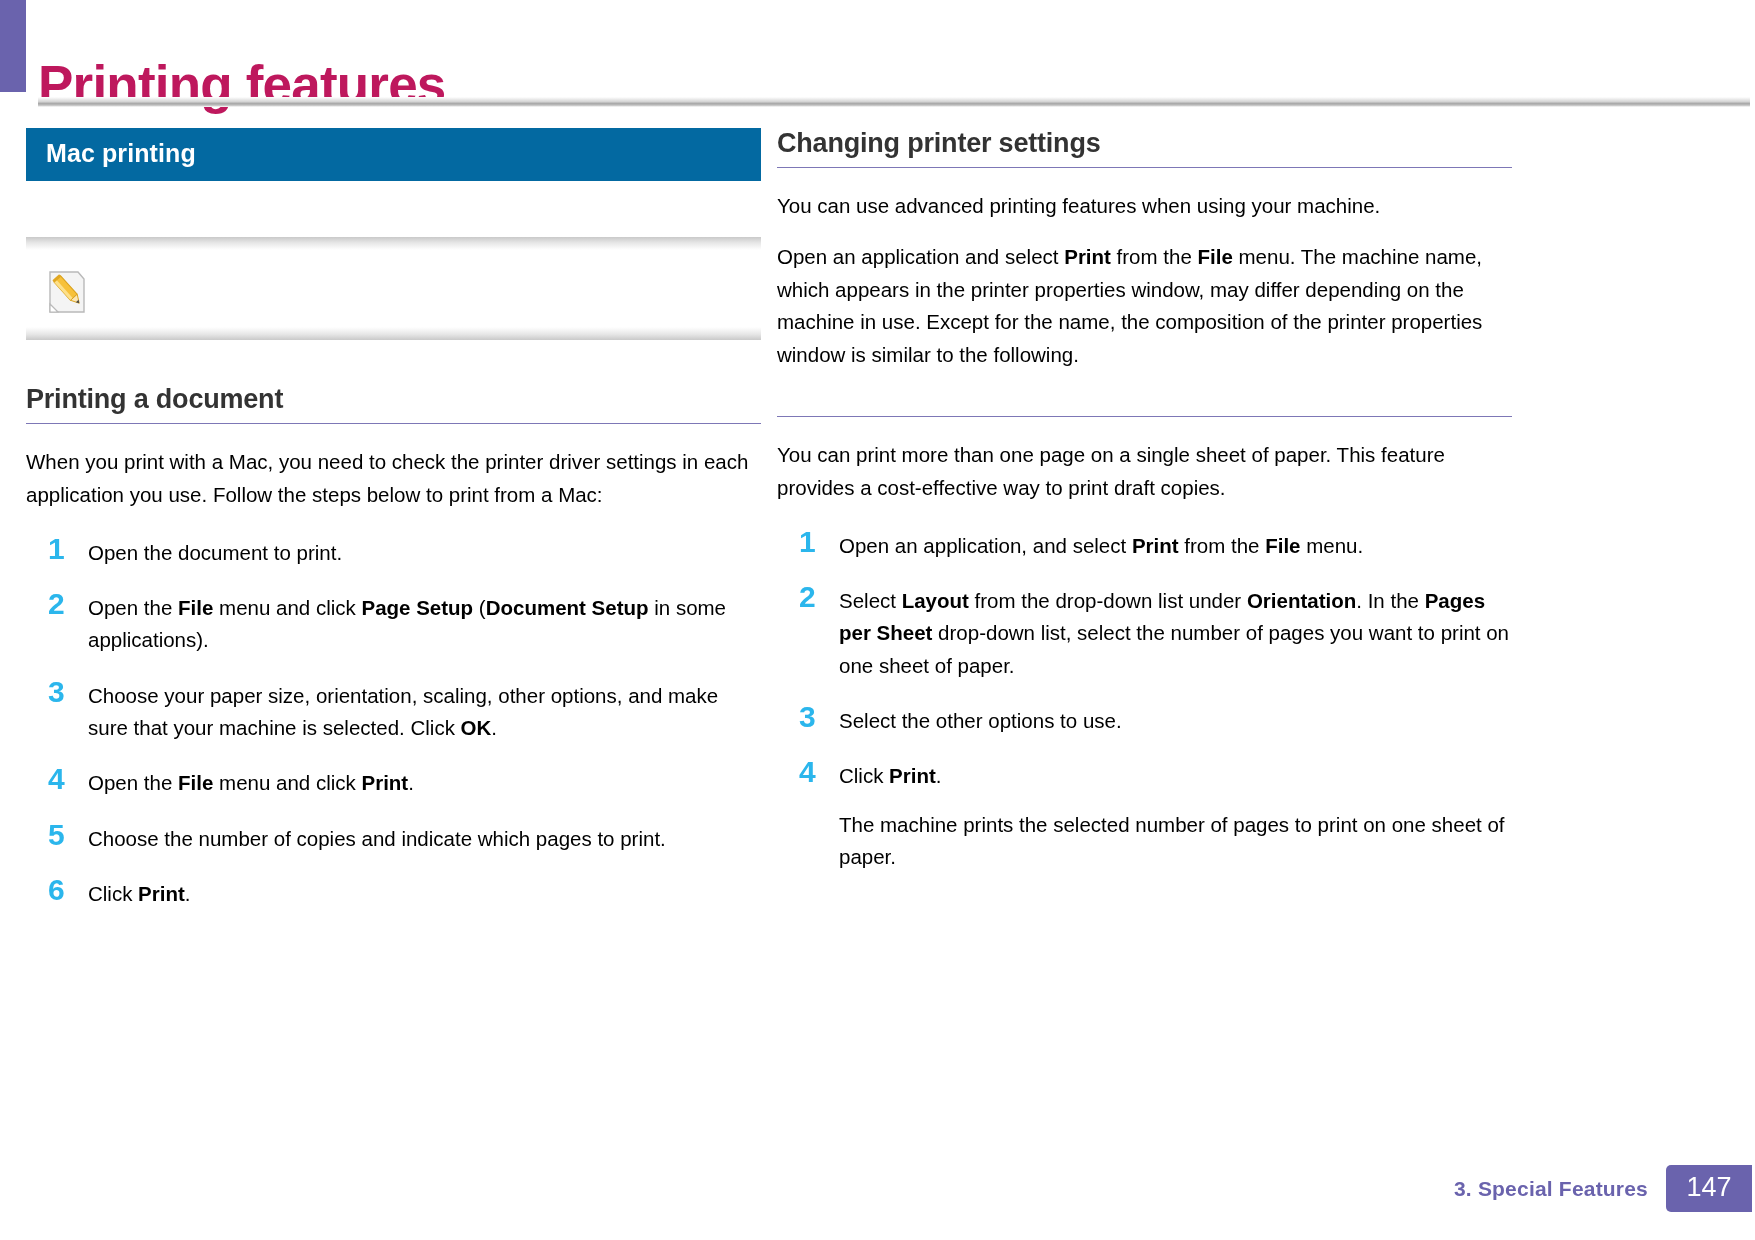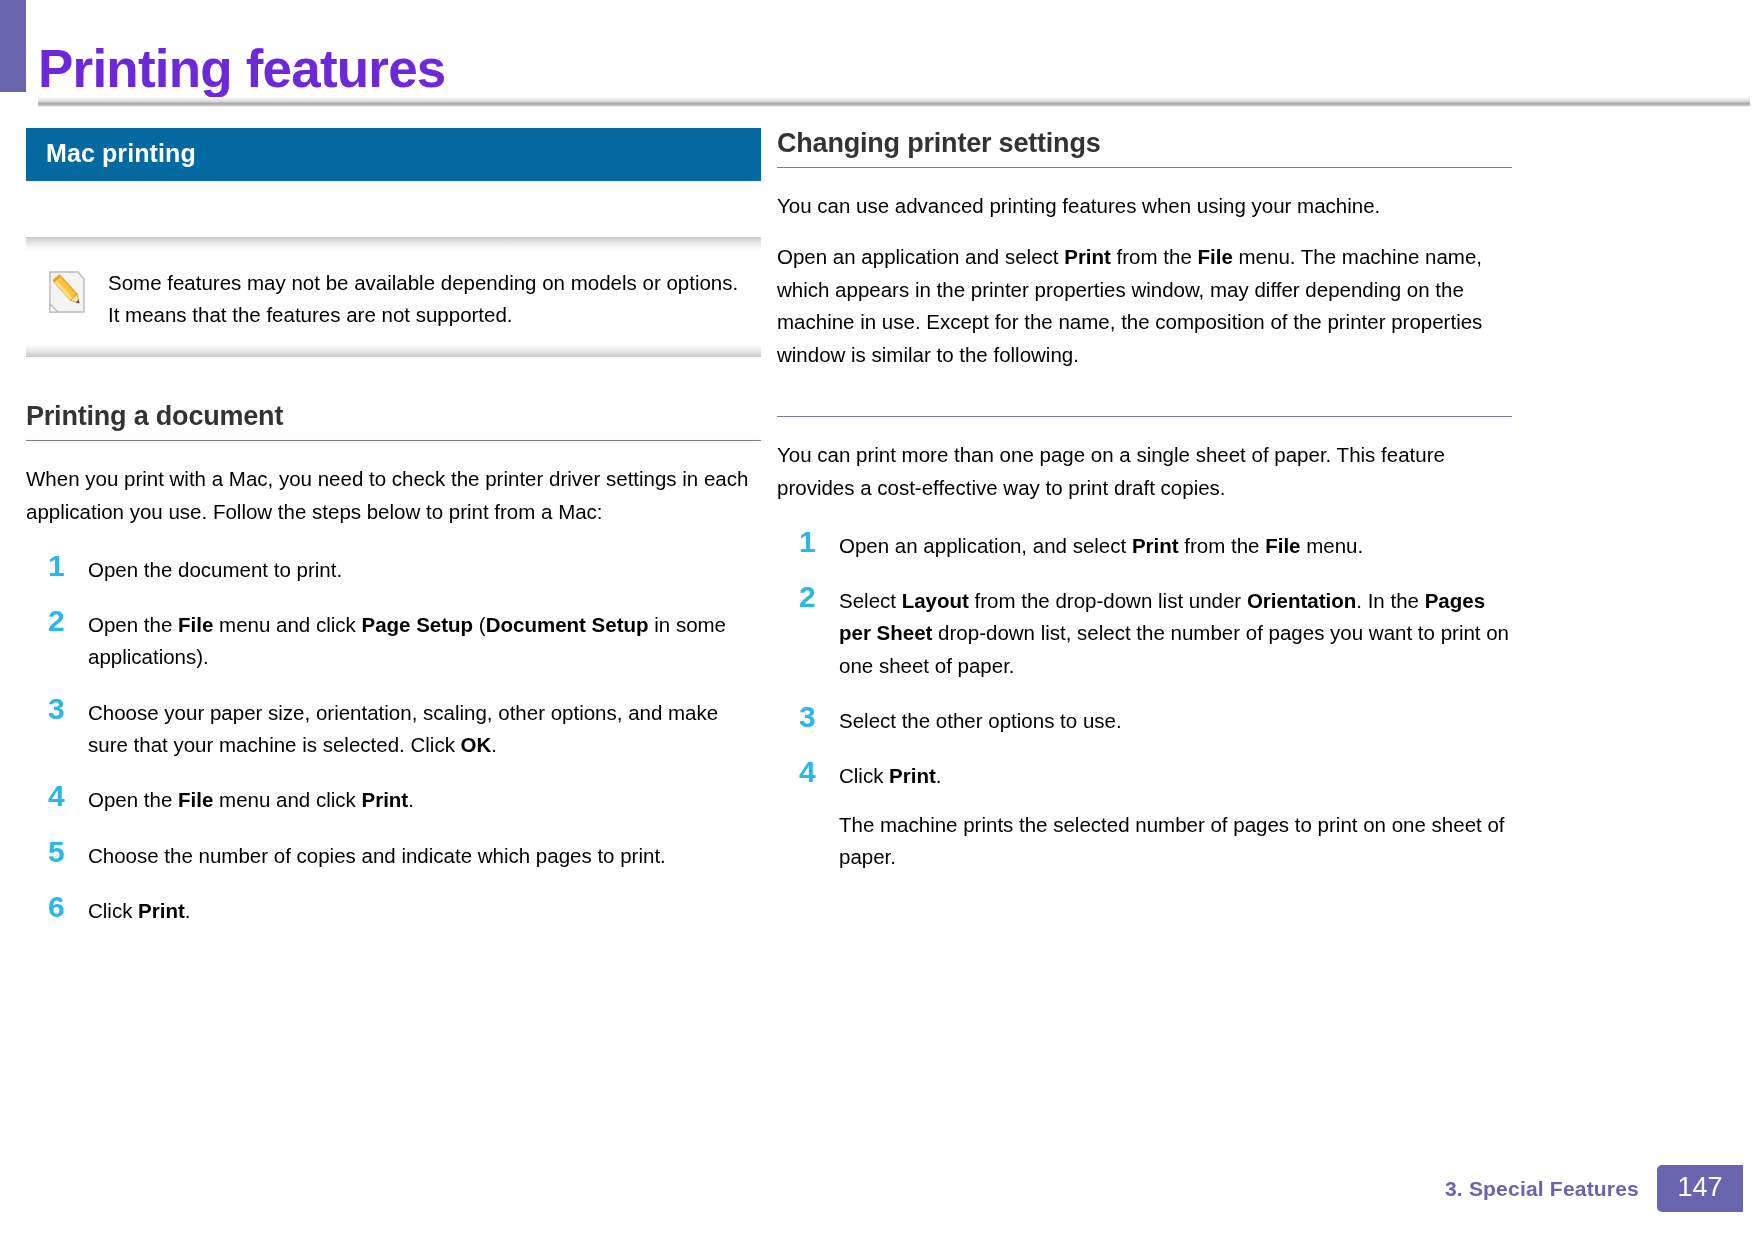--- a/index.html
+++ b/index.html
@@ -21,25 +21,25 @@
     position: absolute;
     left: 0;
     top: 0;
     width: 26px;
     height: 92px;
     background: #6a63ad;
   }
   .page-title {
     position: absolute;
     left: 38px;
-    top: 2px;
+    top: 18px;
     font-size: 53px;
     font-weight: bold;
     letter-spacing: -0.8px;
-    color: #6d28d9;
+    color: #be185d;
     line-height: 1.18;
     white-space: nowrap;
   }
   .title-rule {
     position: absolute;
     left: 38px;
     top: 97px;
     width: 1712px;
     height: 10px;
     background: linear-gradient(to bottom, #ffffff 0%, #d6d6d6 45%, #9b9b9b 72%, #ffffff 100%);
@@ -170,21 +170,21 @@
     margin-top: 16px;
     font-size: 20.5px;
     line-height: 1.58;
   }
 
   b { font-weight: bold; }
 
   
   .footer {
     position: absolute;
-    right: 12px;
+    right: 3px;
     bottom: 28px;
     display: flex;
     align-items: flex-start;
   }
   .footer-label {
     font-size: 21px;
     font-weight: bold;
     color: #6a63ad;
     align-self: center;
     padding-right: 18px;
@@ -221,21 +221,20 @@
           <path d="M2 42 L2 34 L10 42 Z" fill="#ffffff" stroke="#b9b9b9" stroke-width="1.2"></path>
           <g transform="rotate(-42 22 20)">
             <rect x="15.5" y="3" width="9" height="25" fill="#f7c13a" stroke="#d9a11c" stroke-width="1"></rect>
             <rect x="15.5" y="3" width="3.2" height="25" fill="#fde08a"></rect>
             <polygon points="15.5,28 24.5,28 20,36" fill="#fbe6b6" stroke="#d9a11c" stroke-width="0.9"></polygon>
             <polygon points="18.2,33 21.8,33 20,36" fill="#4a4a4a"></polygon>
             <rect x="15.5" y="1" width="9" height="3" fill="#e0a722"></rect>
           </g>
         </svg>
       </span>
-      <span class="note-text">Some features may not be available depending on models or options. It means that the features are not supported.</span>
     </div>
     <div class="note-bottom-band"></div>
   </div>
 
   <div class="sub-wrap">
     <div class="sub-heading">Printing a document</div>
     <div class="sub-heading-rule"></div>
     <p class="body">When you print with a Mac, you need to check the printer driver settings in each application you use. Follow the steps below to print from a Mac:</p>
     <ol class="steps">
         <li>

